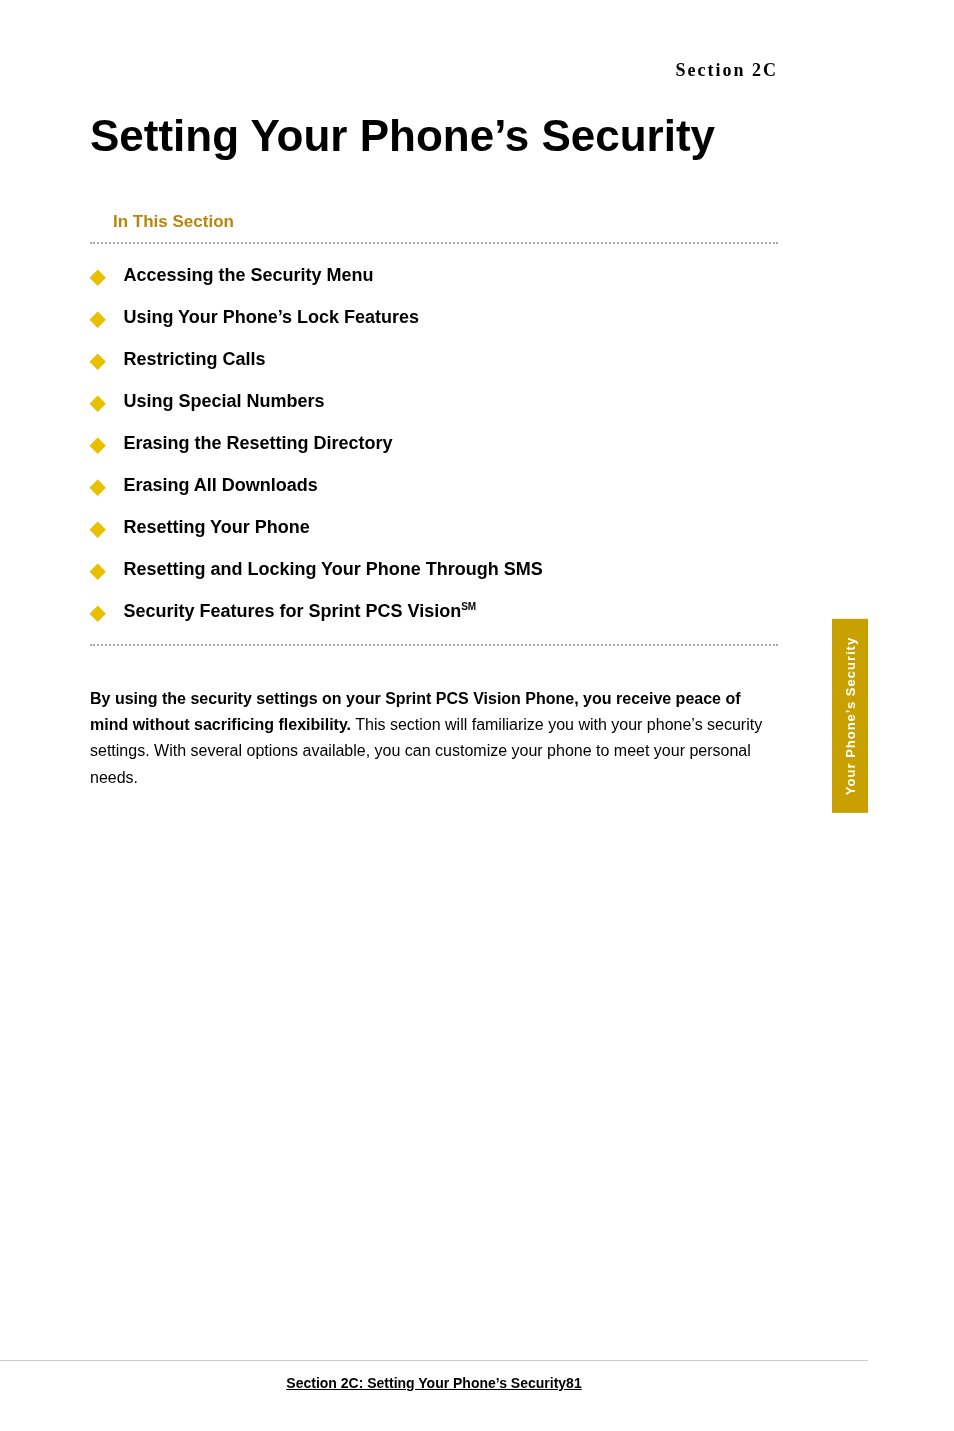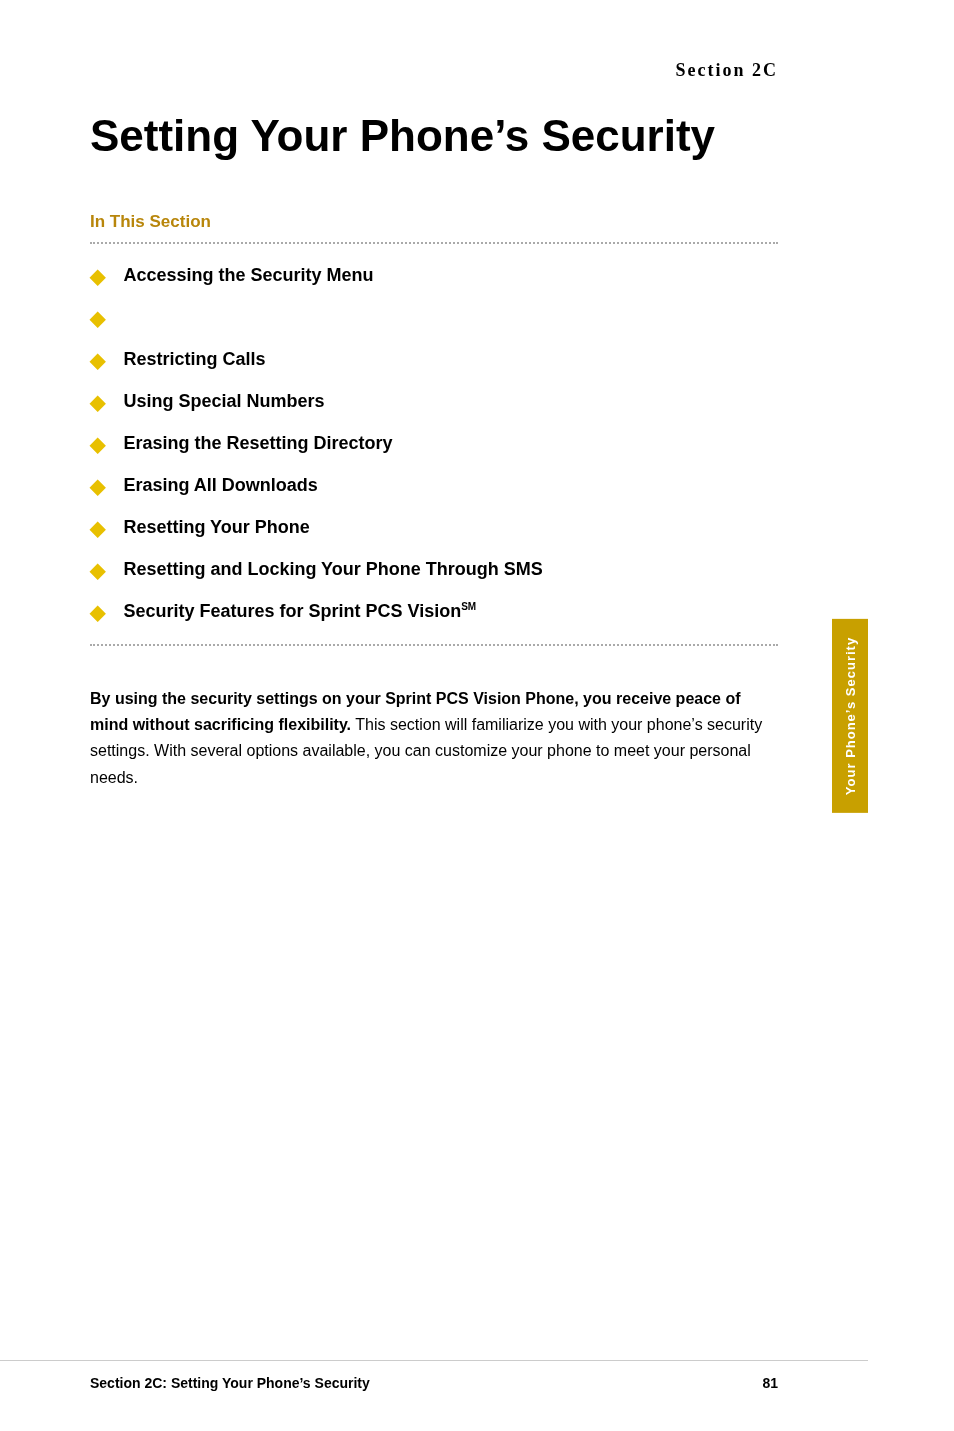--- a/index.html
+++ b/index.html
@@ -43,20 +43,21 @@
       line-height: 1.15;
       font-family: 'Arial Black', Arial, sans-serif;
     }
 
     .in-this-section-label {
       font-size: 17px;
       font-weight: bold;
       color: #b8860b;
       margin-bottom: 10px;
       font-family: Arial, sans-serif;
+      margin-left: 23px;
     }
 
     .dotted-line {
       border: none;
       border-top: 2px dotted #aaa;
       margin-bottom: 20px;
     }
 
     .dotted-line-bottom {
       border: none;
@@ -104,25 +105,26 @@
       font-weight: bold;
       margin-top: 32px;
     }
 
     .footer-bar {
       position: absolute;
       bottom: 40px;
       left: 0;
       right: 0;
       display: flex;
-      justify-content: space-between;
+      justify-content: center;
       align-items: center;
       padding: 0 90px;
       border-top: 1px solid #ccc;
       padding-top: 14px;
+      text-decoration: underline;
     }
 
     .footer-left {
       font-size: 14px;
       font-weight: bold;
       color: #000;
       font-family: Arial, sans-serif;
     }
 
     .footer-right {
@@ -175,20 +177,21 @@
     <div class="in-this-section-label">In This Section</div>
     <hr class="dotted-line">
 
     <ul class="toc-list">
       <li>
         <span class="diamond-icon">◆</span>
         <span class="toc-item-text">Accessing the Security Menu</span>
       </li>
       <li>
         <span class="diamond-icon">◆</span>
+        <span class="toc-item-text">Using Your Phone’s Lock Features</span>
       </li>
       <li>
         <span class="diamond-icon">◆</span>
         <span class="toc-item-text">Restricting Calls</span>
       </li>
       <li>
         <span class="diamond-icon">◆</span>
         <span class="toc-item-text">Using Special Numbers</span>
       </li>
       <li>

